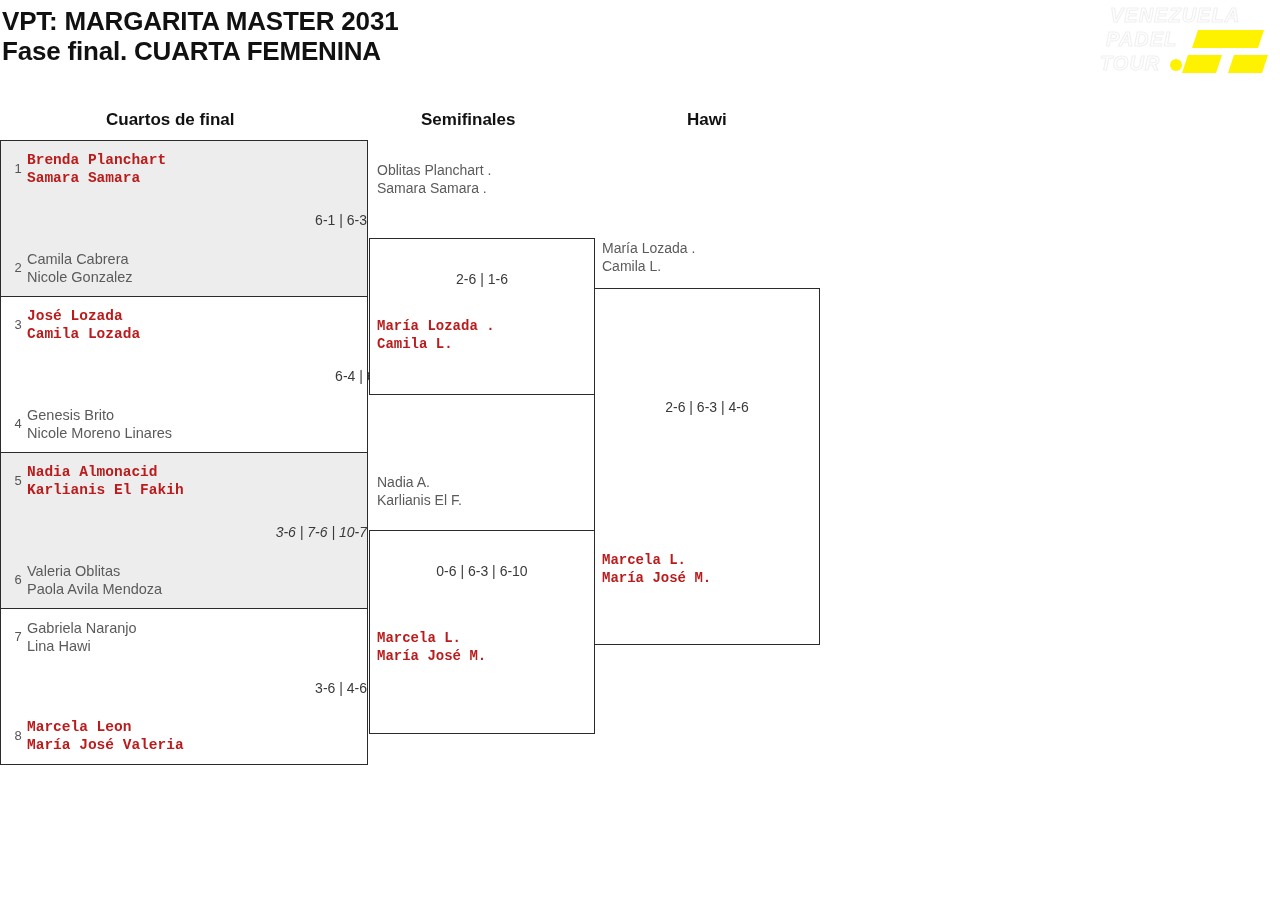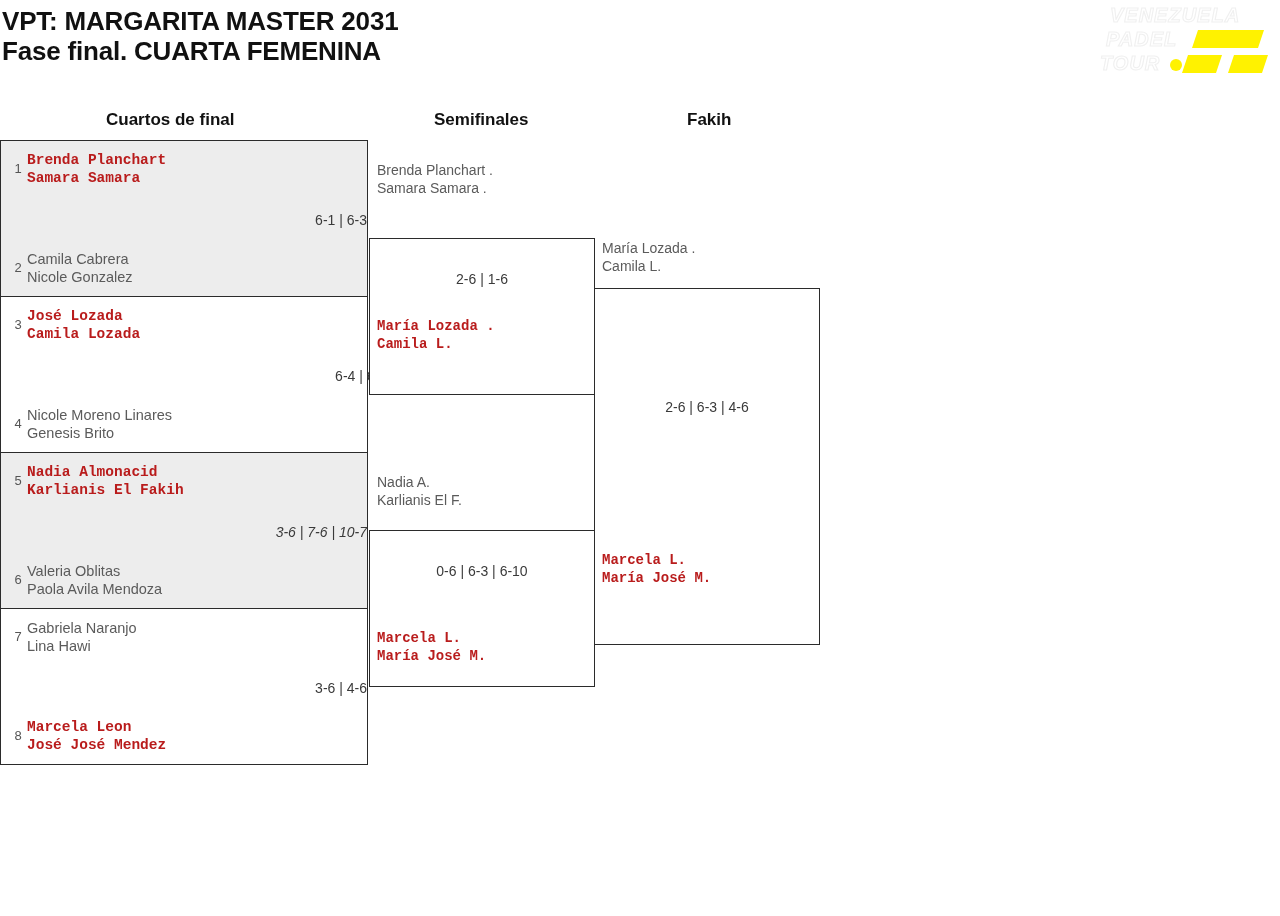--- a/index.html
+++ b/index.html
@@ -50,21 +50,21 @@
   
   .round-header {
     position: absolute;
     font-size: 17px;
     font-weight: bold;
     color: #111111;
     white-space: nowrap;
     top: 110px;
   }
   #round-qf { left: 106px; }
-  #round-sf { left: 434px; }
+  #round-sf { left: 421px; }
   #round-f  { left: 687px; }
 
   
   #bracket {
     position: absolute;
     left: 0;
     top: 0;
     width: 1280px;
     height: 916px;
   }
@@ -178,21 +178,21 @@
       <circle cx="84" cy="63" r="6" fill="#FFF200"></circle>
       <polygon points="106,28 172,28 166,46 100,46" fill="#FFF200"></polygon>
       <polygon points="96,53 130,53 124,71 90,71" fill="#FFF200"></polygon>
       <polygon points="142,53 176,53 170,71 136,71" fill="#FFF200"></polygon>
     </svg>
   </div>
 </div>
 
 <div class="round-header" id="round-qf">Cuartos de final</div>
 <div class="round-header" id="round-sf">Semifinales</div>
-<div class="round-header" id="round-f">Fakih</div>
+<div class="round-header" id="round-f">Hawi</div>
 
 <div id="bracket">
 
   <div class="qf-block shaded" style="top:140px; height:157px;">
     <div class="team top winner">
       <div class="seed">1</div>
       <div class="names">
         <div class="name">Brenda Planchart</div>
         <div class="name">Samara Samara</div>
       </div>
@@ -212,22 +212,22 @@
       <div class="seed">3</div>
       <div class="names">
         <div class="name">José Lozada</div>
         <div class="name">Camila Lozada</div>
       </div>
     </div>
     <div class="score" style="top:71px;margin-left:20px;">6-4 | 6-4</div>
     <div class="team bottom loser">
       <div class="seed">4</div>
       <div class="names">
+        <div class="name">Genesis Brito</div>
         <div class="name">Nicole Moreno Linares</div>
-        <div class="name">Genesis Brito</div>
       </div>
     </div>
   </div>
 
   <div class="qf-block shaded" style="top:452px; height:157px;">
     <div class="team top winner">
       <div class="seed">5</div>
       <div class="names">
         <div class="name">Nadia Almonacid</div>
         <div class="name">Karlianis El Fakih</div>
@@ -249,40 +249,40 @@
       <div class="names">
         <div class="name">Gabriela Naranjo</div>
         <div class="name">Lina Hawi</div>
       </div>
     </div>
     <div class="score" style="top:71px;">3-6 | 4-6</div>
     <div class="team bottom winner">
       <div class="seed">8</div>
       <div class="names">
         <div class="name">Marcela Leon</div>
-        <div class="name">José José Mendez</div>
+        <div class="name">María José Valeria</div>
       </div>
     </div>
   </div>
 
   <div class="sf-box" style="top:218px; height:157px;margin-top:20px;">
     <div class="abs-score" style="left:0; width:100%; top:32px;">2-6 | 1-6</div>
   </div>
 
   <div class="sf-team loser" style="left:377px; top:161px;">
-    <div class="name">Brenda Planchart .</div>
+    <div class="name">Oblitas Planchart .</div>
     <div class="name">Samara Samara .</div>
   </div>
 
   <div class="sf-team winner" style="left:377px; top:317px;">
     <div class="name">María Lozada .</div>
     <div class="name">Camila L.</div>
   </div>
 
-  <div class="sf-box" style="top:530px; height:157px;">
+  <div class="sf-box" style="top:530px; height:204px;">
     <div class="abs-score" style="left:0; width:100%; top:32px;">0-6 | 6-3 | 6-10</div>
   </div>
   <div class="sf-team loser" style="left:377px; top:473px;">
     <div class="name">Nadia A.</div>
     <div class="name">Karlianis El F.</div>
   </div>
   <div class="sf-team winner" style="left:377px; top:629px;">
     <div class="name">Marcela L.</div>
     <div class="name">María José M.</div>
   </div>

